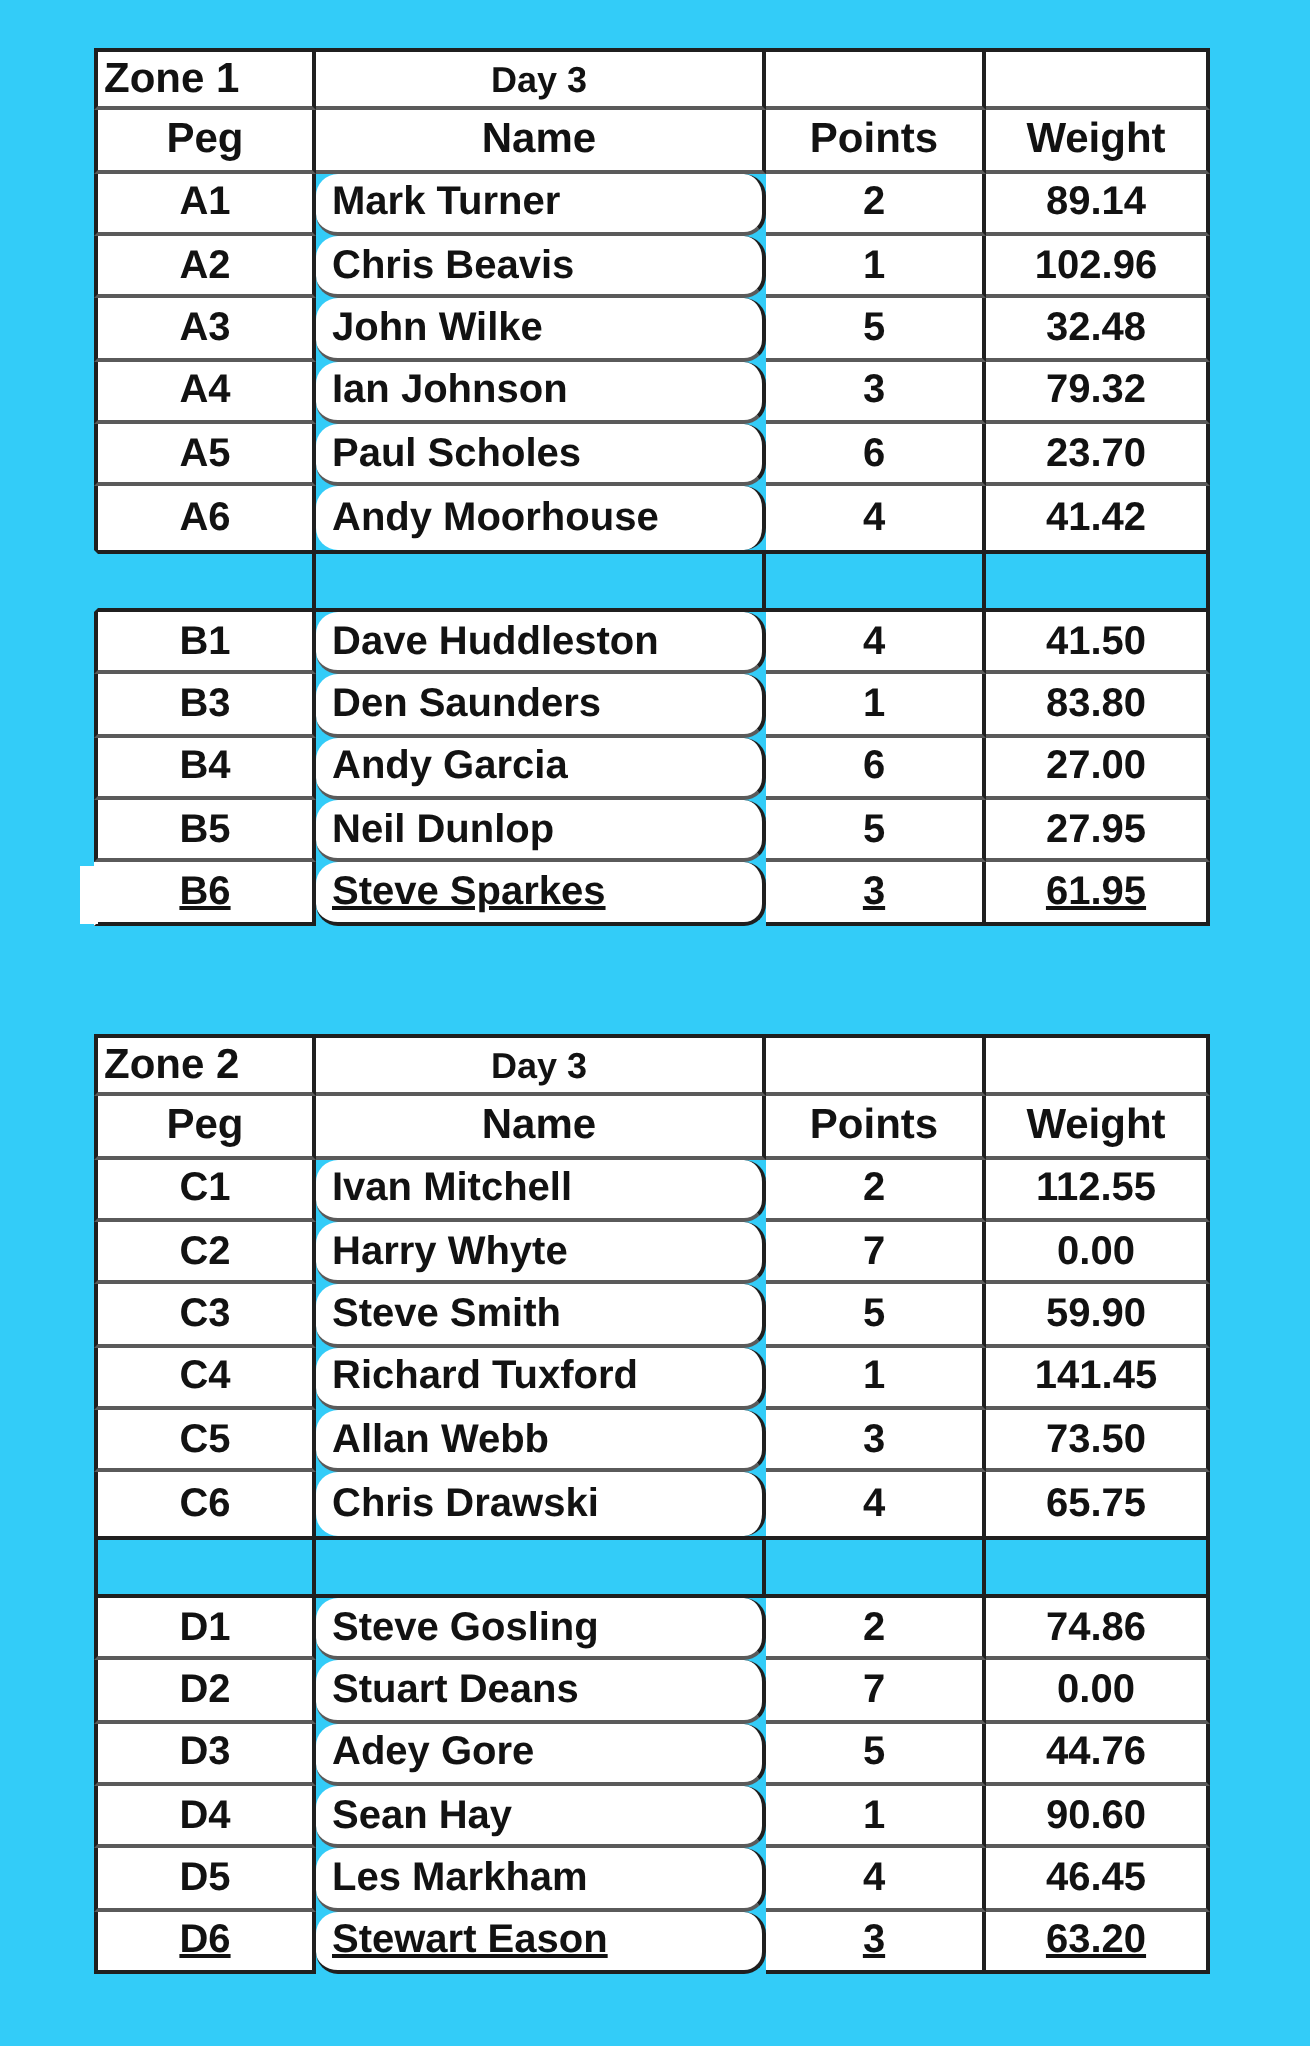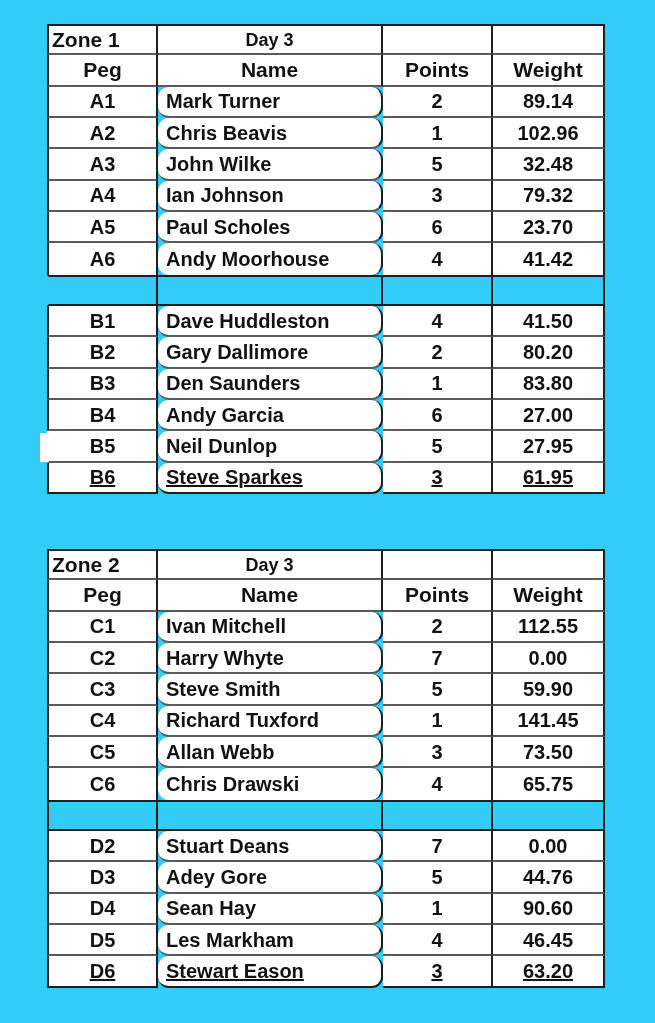--- a/index.html
+++ b/index.html
@@ -8,21 +8,21 @@
     background:var(--canvas,#33ccf8);
     font-family:"Liberation Sans","DejaVu Sans",sans-serif;
     position:relative;overflow:hidden;
   }
   .canvas{position:absolute;inset:0;width:655px;height:1005px;background:var(--canvas,#33ccf8);}
   .zone-table{
     position:absolute;left:47px;width:558px;
     border-collapse:separate;border-spacing:0;table-layout:fixed;
   }
   #table-0{top:24px;}
-  #table-1{top:549px;}
+  #table-1{top:517px;}
   col.col-peg{width:111px;}
   col.col-name{width:225px;}
   col.col-points{width:110px;}
   col.col-weight{width:112px;}
   tr{height:31.33px;}
   td{
     box-sizing:border-box;padding:0;
     background:var(--cell,#ffffff);
     border-right:2px solid var(--frame,#1f1f1f);
     border-bottom:2px solid var(--grid,#5a5a5a);
@@ -117,26 +117,20 @@
             <td class="gap-cell"></td>
             <td class="gap-cell"></td>
           </tr>
           <tr class="data-row">
             <td class="c-peg">B1</td>
             <td class="c-name">Dave Huddleston</td>
             <td class="c-points">4</td>
             <td class="c-weight">41.50</td>
           </tr>
           <tr class="data-row">
-            <td class="c-peg">B2</td>
-            <td class="c-name">Gary Dallimore</td>
-            <td class="c-points">2</td>
-            <td class="c-weight">80.20</td>
-          </tr>
-          <tr class="data-row">
             <td class="c-peg">B3</td>
             <td class="c-name">Den Saunders</td>
             <td class="c-points">1</td>
             <td class="c-weight">83.80</td>
           </tr>
           <tr class="data-row">
             <td class="c-peg">B4</td>
             <td class="c-name">Andy Garcia</td>
             <td class="c-points">6</td>
             <td class="c-weight">27.00</td>
@@ -211,20 +205,26 @@
             <td class="c-points">4</td>
             <td class="c-weight">65.75</td>
           </tr>
           <tr class="gap-row">
             <td class="gap-cell"></td>
             <td class="gap-cell"></td>
             <td class="gap-cell"></td>
             <td class="gap-cell"></td>
           </tr>
           <tr class="data-row">
+            <td class="c-peg">D1</td>
+            <td class="c-name">Steve Gosling</td>
+            <td class="c-points">2</td>
+            <td class="c-weight">74.86</td>
+          </tr>
+          <tr class="data-row">
             <td class="c-peg">D2</td>
             <td class="c-name">Stuart Deans</td>
             <td class="c-points">7</td>
             <td class="c-weight">0.00</td>
           </tr>
           <tr class="data-row">
             <td class="c-peg">D3</td>
             <td class="c-name">Adey Gore</td>
             <td class="c-points">5</td>
             <td class="c-weight">44.76</td>

